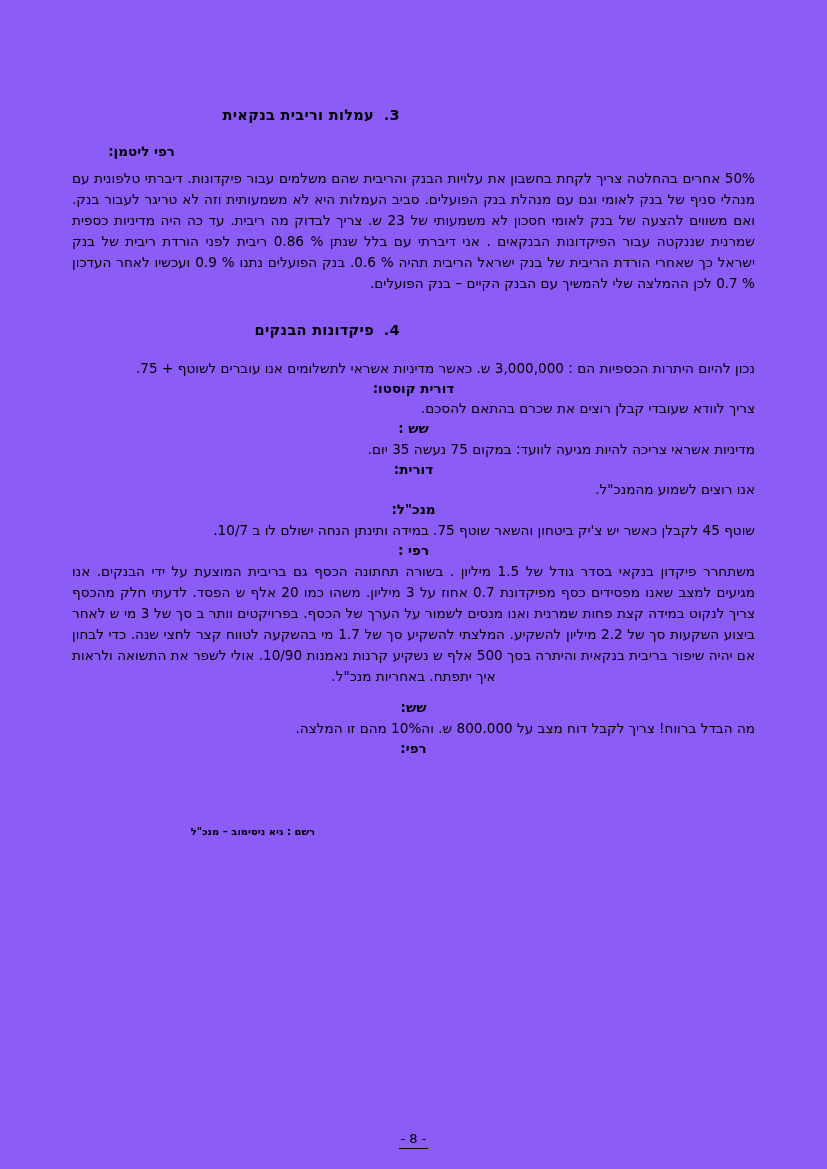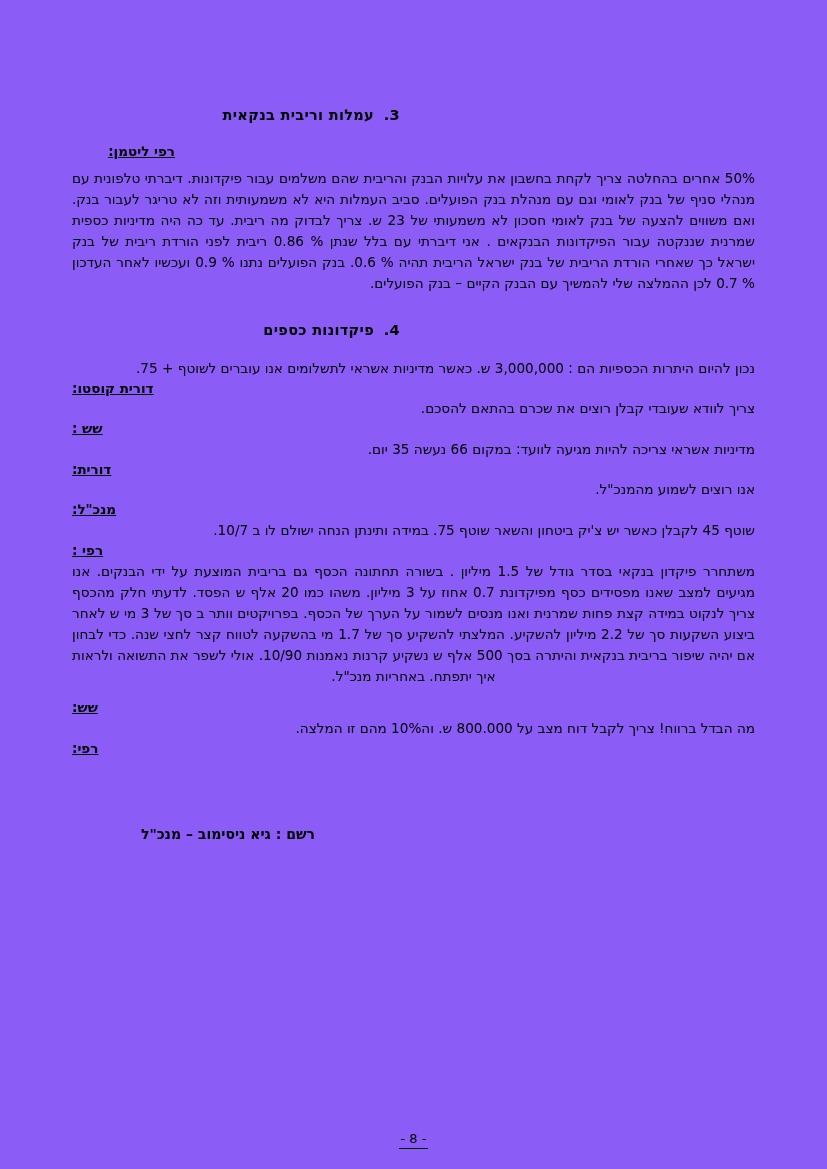--- a/index.html
+++ b/index.html
@@ -49,24 +49,23 @@
     padding-right: 355px;
   }
 
   
   .speaker {
     font-weight: bold;
     font-size: 13.5px;
     line-height: 1.45;
     margin: 0;
     text-align: right;
-    text-decoration: underline;
   }
   .speaker-center {
-    text-align: left;
+    text-align: center;
   }
 
   
   .para {
     font-size: 13.6px;
     line-height: 1.55;
     margin: 0;
     text-align: justify;
     text-justify: inter-word;
     text-align-last: right;
@@ -80,21 +79,21 @@
   }
 
   .gap-xs { height: 6px; }
   .gap-sm { height: 11px; }
   .gap-md { height: 17px; }
   .gap-lg { height: 26px; }
 
   
   .signature {
     font-weight: bold;
-    font-size: 14px;
+    font-size: 10px;
     text-align: right;
     padding-right: 440px;
     margin: 0;
   }
 
   
   .page-footer {
     position: absolute;
     left: 0;
     right: 0;
@@ -127,32 +126,32 @@
     <p class="speaker" style="padding-right:580px;">רפי ליטמן:</p>
 
     <div class="gap-xs"></div>
 
 
     <p class="para">50% אחרים בהחלטה צריך לקחת בחשבון את עלויות הבנק והריבית שהם משלמים עבור פיקדונות. דיברתי טלפונית עם מנהלי סניף של בנק לאומי וגם עם מנהלת בנק הפועלים. סביב העמלות היא לא משמעותית וזה לא טריגר לעבור בנק. ואם משווים להצעה של בנק לאומי חסכון לא משמעותי של 23 ש. צריך לבדוק מה ריבית. עד כה היה מדיניות כספית שמרנית שננקטה עבור הפיקדונות הבנקאים . אני דיברתי עם בלל שנתן % 0.86 ריבית לפני הורדת ריבית של בנק ישראל כך שאחרי הורדת הריבית של בנק ישראל הריבית תהיה % 0.6. בנק הפועלים נתנו % 0.9 ועכשיו לאחר העדכון % 0.7 לכן ההמלצה שלי להמשיך עם הבנק הקיים – בנק הפועלים.</p>
 
     <div class="gap-lg"></div>
 
     <div class="heading-4-wrap">
-      <p class="section-heading"><span class="sec-num">4.</span><span>פיקדונות כספים</span></p>
+      <p class="section-heading"><span class="sec-num">4.</span><span>פיקדונות הבנקים</span></p>
     </div>
 
     <div class="gap-md"></div>
 
     <p class="para para-center">נכון להיום היתרות הכספיות הם : 3,000,000 ש. כאשר מדיניות אשראי לתשלומים אנו עוברים לשוטף + 75.</p>
 
     <p class="speaker speaker-center">דורית קוסטו:</p>
     <p class="para para-center">צריך לוודא שעובדי קבלן רוצים  את שכרם בהתאם להסכם.</p>
 
     <p class="speaker speaker-center">שש :</p>
-    <p class="para para-center">מדיניות אשראי צריכה להיות מגיעה לוועד: במקום 66 נעשה 35 יום.</p>
+    <p class="para para-center">מדיניות אשראי צריכה להיות מגיעה לוועד: במקום 75 נעשה 35 יום.</p>
 
     <p class="speaker speaker-center">דורית:</p>
     <p class="para para-center">אנו רוצים לשמוע מהמנכ"ל.</p>
 
     <p class="speaker speaker-center">מנכ"ל:</p>
     <p class="para para-center">שוטף 45 לקבלן כאשר יש צ'יק ביטחון והשאר שוטף 75. במידה ותינתן הנחה ישולם לו ב 10/7.</p>
 
     <p class="speaker speaker-center">רפי :</p>
     <p class="para para-center-last">משתחרר פיקדון בנקאי בסדר גודל של 1.5 מיליון . בשורה תחתונה הכסף גם בריבית המוצעת על ידי הבנקים. אנו מגיעים למצב שאנו מפסידים כסף מפיקדונת 0.7 אחוז על 3 מיליון. משהו  כמו 20 אלף ש הפסד. לדעתי חלק מהכסף צריך לנקוט במידה קצת פחות שמרנית ואנו מנסים לשמור על הערך של הכסף. בפרויקטים וותר ב סך של 3 מי ש לאחר ביצוע השקעות סך של 2.2 מיליון להשקיע. המלצתי להשקיע סך של 1.7 מי בהשקעה לטווח קצר לחצי שנה. כדי לבחון אם יהיה שיפור בריבית בנקאית והיתרה בסך 500 אלף ש נשקיע קרנות נאמנות 10/90. אולי לשפר את התשואה ולראות איך יתפתח. באחריות מנכ"ל.</p>
 

